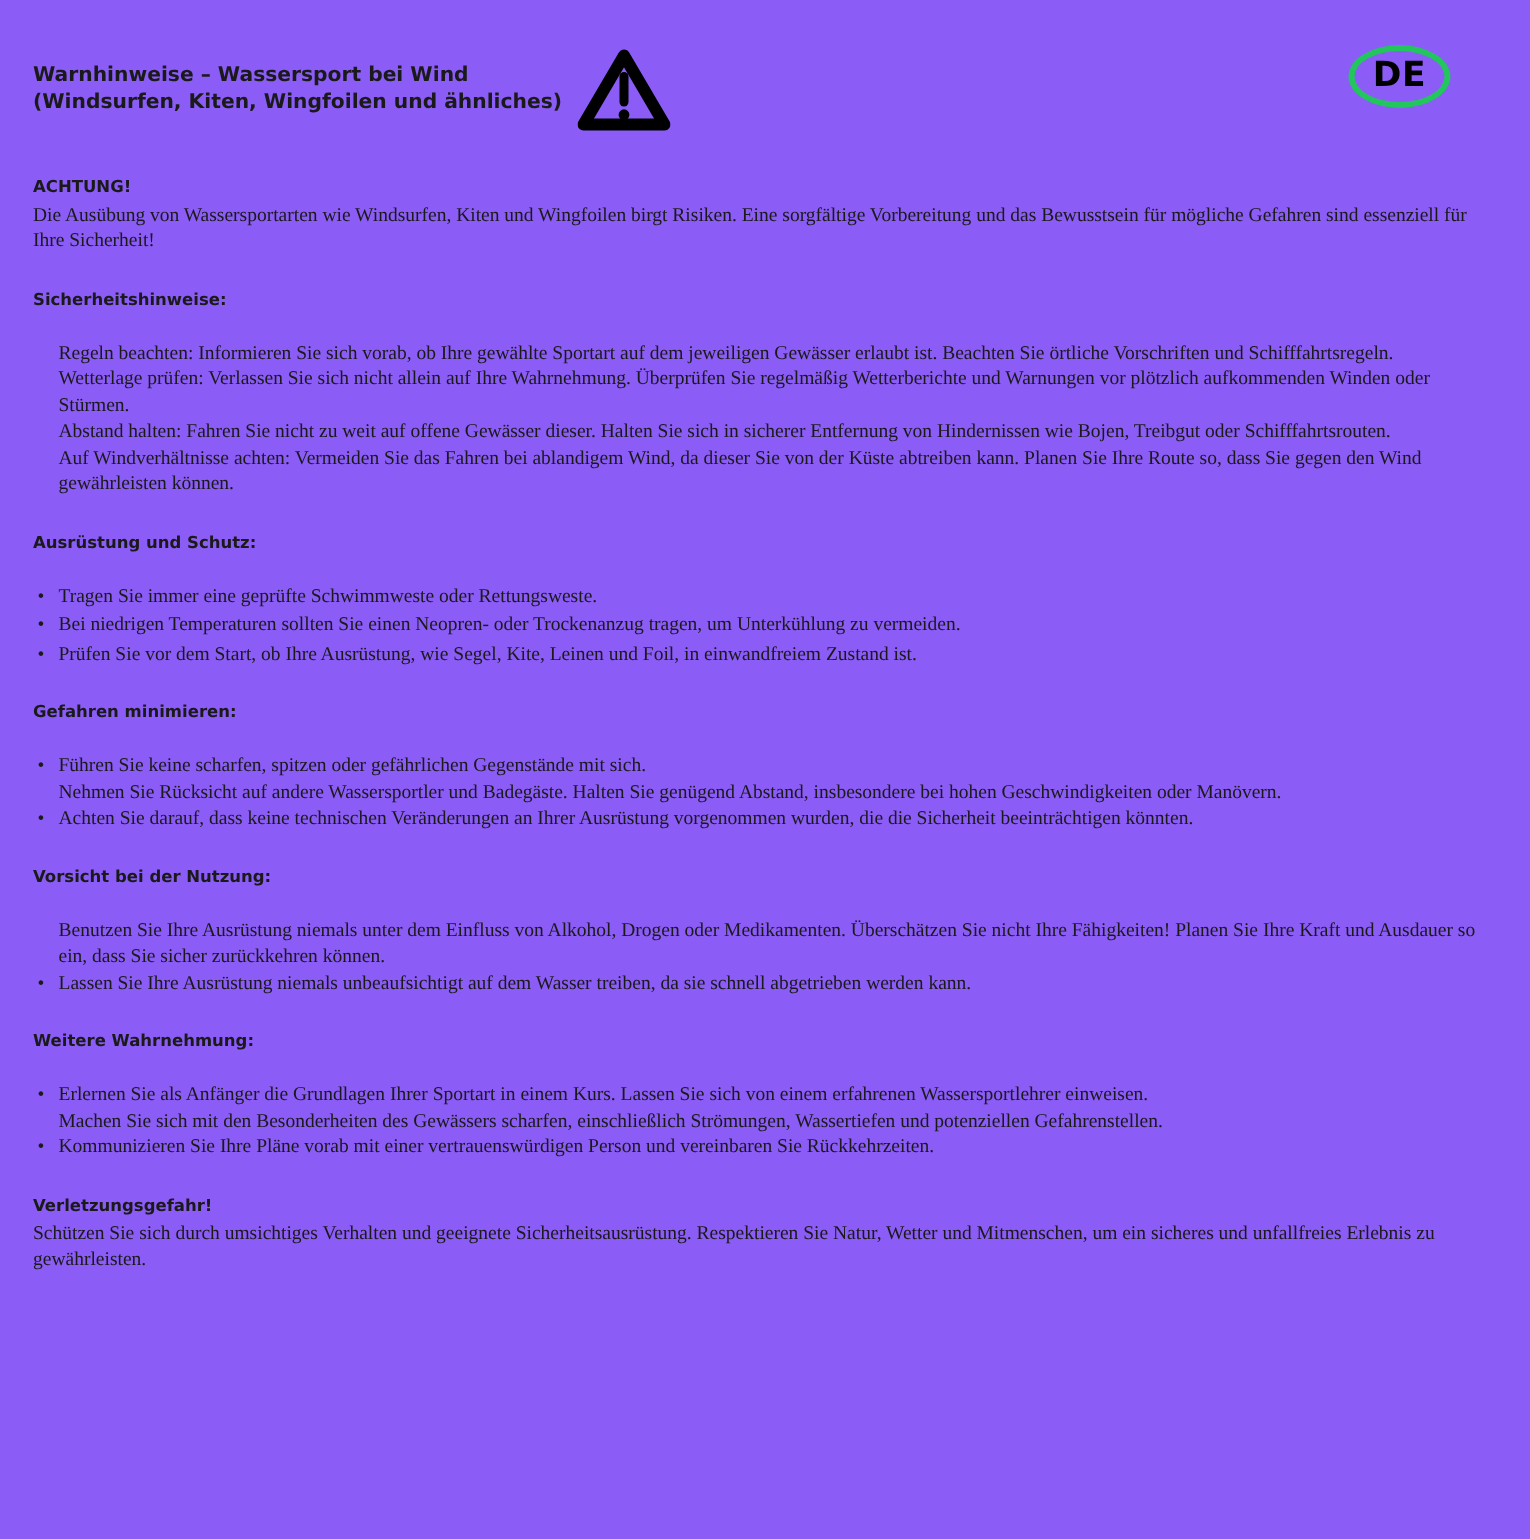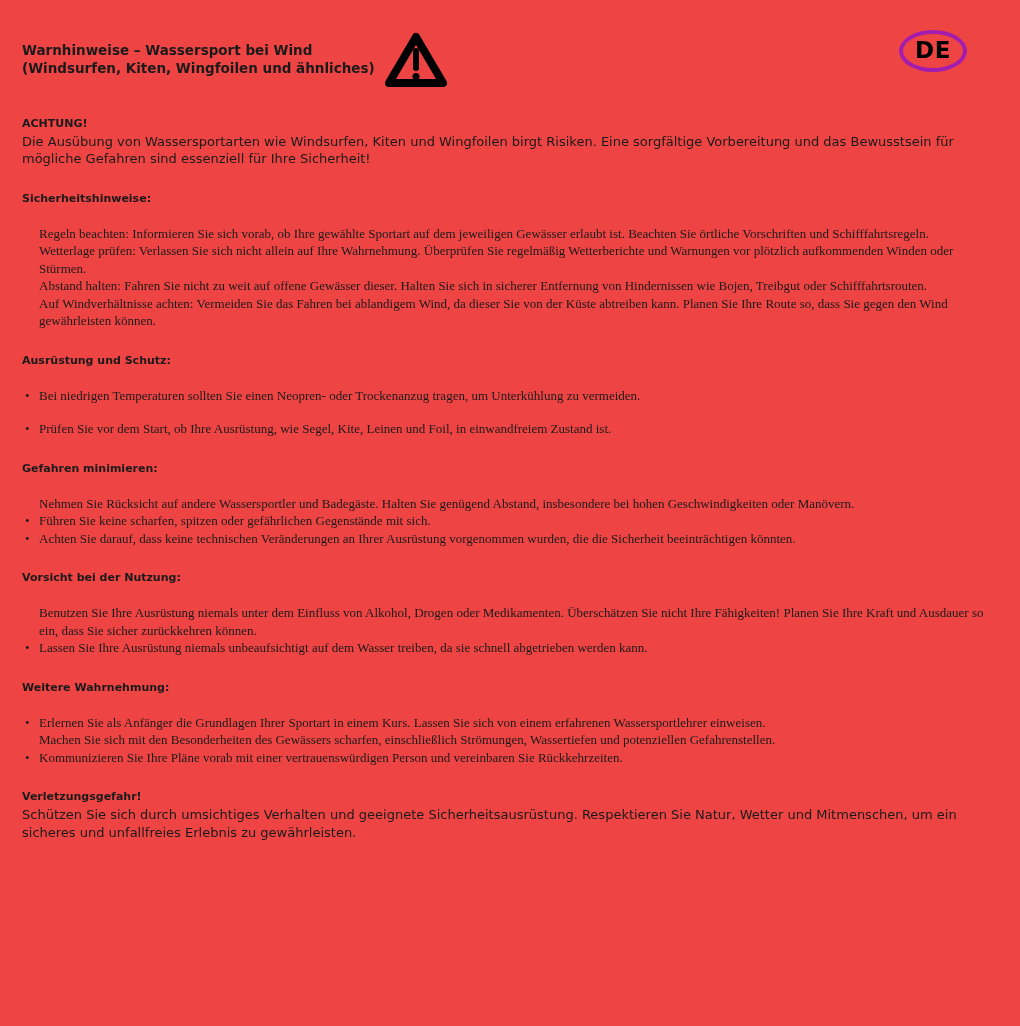--- a/index.html
+++ b/index.html
@@ -6,21 +6,21 @@
     margin: 0;
     padding: 0;
     background: #ffffff;
     color: #1a1a1a;
     font-family: "DejaVu Sans", "Liberation Sans", sans-serif;
   }
   .page {
     position: relative;
     width: 1020px;
     height: 1026px;
-    background: #ef4444;
+    background: #8b5cf6;
     box-sizing: border-box;
     padding: 30px 25px 20px 22px;
     overflow: hidden;
     font-size: 13px;
     line-height: 17.5px;
   }
   
   .header {
     display: flex;
     align-items: flex-start;
@@ -35,21 +35,21 @@
   .warning-triangle {
     margin-left: 10px;
     flex: 0 0 auto;
   }
   .lang-badge {
     margin-left: auto;
     margin-right: 28px;
     margin-top: 0px;
     width: 60px;
     height: 34px;
-    border: 4px solid #a21caf;
+    border: 4px solid #22c55e;
     border-radius: 50%;
     display: flex;
     align-items: center;
     justify-content: center;
     font-weight: bold;
     font-size: 23px;
     letter-spacing: 0.5px;
     color: #000;
   }
   
@@ -57,38 +57,39 @@
   .section.tight { margin-top: 0; }
   .section-heading {
     font-weight: bold;
     font-size: 11px;
     line-height: 18px;
     margin: 0;
   }
   .section-body {
     margin: 0;
     max-width: 975px;
+    font-family: Liberation Serif, serif;
   }
   .items {
     margin-top: 17px;
     max-width: 975px;
   }
   .item {
     position: relative;
     padding-left: 17px;
     margin: 0;
     font-family: Liberation Serif, serif;
   }
   .item.bulleted::before {
     content: "\2022";
     position: absolute;
     left: 3px;
     top: 0;
   }
-  .items.spaced .item { margin-top: 16px; }
+  .items.spaced .item { margin-top: 2px; }
   .items.spaced .item:first-child { margin-top: 0; }
 </style>
 </head>
 <body>
 
 <div class="page">
 
   <div class="header">
     <div class="title-block">
       <div>Warnhinweise – Wassersport bei Wind</div>
@@ -115,30 +116,31 @@
       <p class="item">Regeln beachten: Informieren Sie sich vorab, ob Ihre gewählte Sportart auf dem jeweiligen Gewässer erlaubt ist. Beachten Sie örtliche Vorschriften und Schifffahrtsregeln.</p>
       <p class="item">Wetterlage prüfen: Verlassen Sie sich nicht allein auf Ihre Wahrnehmung. Überprüfen Sie regelmäßig Wetterberichte und Warnungen vor plötzlich aufkommenden Winden oder Stürmen.</p>
       <p class="item">Abstand halten: Fahren Sie nicht zu weit auf offene Gewässer dieser. Halten Sie sich in sicherer Entfernung von Hindernissen wie Bojen, Treibgut oder Schifffahrtsrouten.</p>
       <p class="item">Auf Windverhältnisse achten: Vermeiden Sie das Fahren bei ablandigem Wind, da dieser Sie von der Küste abtreiben kann. Planen Sie Ihre Route so, dass Sie gegen den Wind gewährleisten können.</p>
     </div>
   </div>
 
   <div class="section">
     <p class="section-heading">Ausrüstung und Schutz:</p>
     <div class="items spaced">
+      <p class="item bulleted">Tragen Sie immer eine geprüfte Schwimmweste oder Rettungsweste.</p>
       <p class="item bulleted">Bei niedrigen Temperaturen sollten Sie einen Neopren- oder Trockenanzug tragen, um Unterkühlung zu vermeiden.</p>
       <p class="item bulleted">Prüfen Sie vor dem Start, ob Ihre Ausrüstung, wie Segel, Kite, Leinen und Foil, in einwandfreiem Zustand ist.</p>
     </div>
   </div>
 
   <div class="section">
     <p class="section-heading">Gefahren minimieren:</p>
     <div class="items">
+      <p class="item bulleted">Führen Sie keine scharfen, spitzen oder gefährlichen Gegenstände mit sich.</p>
       <p class="item">Nehmen Sie Rücksicht auf andere Wassersportler und Badegäste. Halten Sie genügend Abstand, insbesondere bei hohen Geschwindigkeiten oder Manövern.</p>
-      <p class="item bulleted">Führen Sie keine scharfen, spitzen oder gefährlichen Gegenstände mit sich.</p>
       <p class="item bulleted">Achten Sie darauf, dass keine technischen Veränderungen an Ihrer Ausrüstung vorgenommen wurden, die die Sicherheit beeinträchtigen könnten.</p>
     </div>
   </div>
 
   <div class="section">
     <p class="section-heading">Vorsicht bei der Nutzung:</p>
     <div class="items">
       <p class="item">Benutzen Sie Ihre Ausrüstung niemals unter dem Einfluss von Alkohol, Drogen oder Medikamenten. Überschätzen Sie nicht Ihre Fähigkeiten! Planen Sie Ihre Kraft und Ausdauer so ein, dass Sie sicher zurückkehren können.</p>
       <p class="item bulleted">Lassen Sie Ihre Ausrüstung niemals unbeaufsichtigt auf dem Wasser treiben, da sie schnell abgetrieben werden kann.</p>
     </div>

